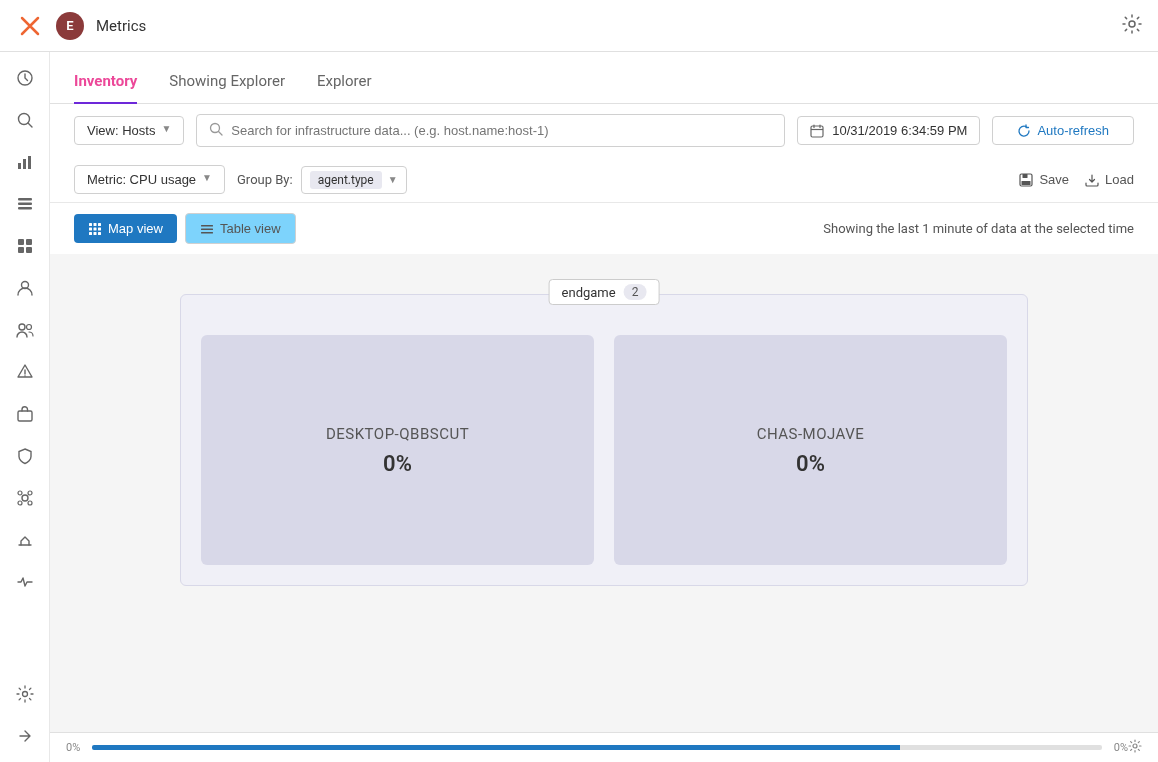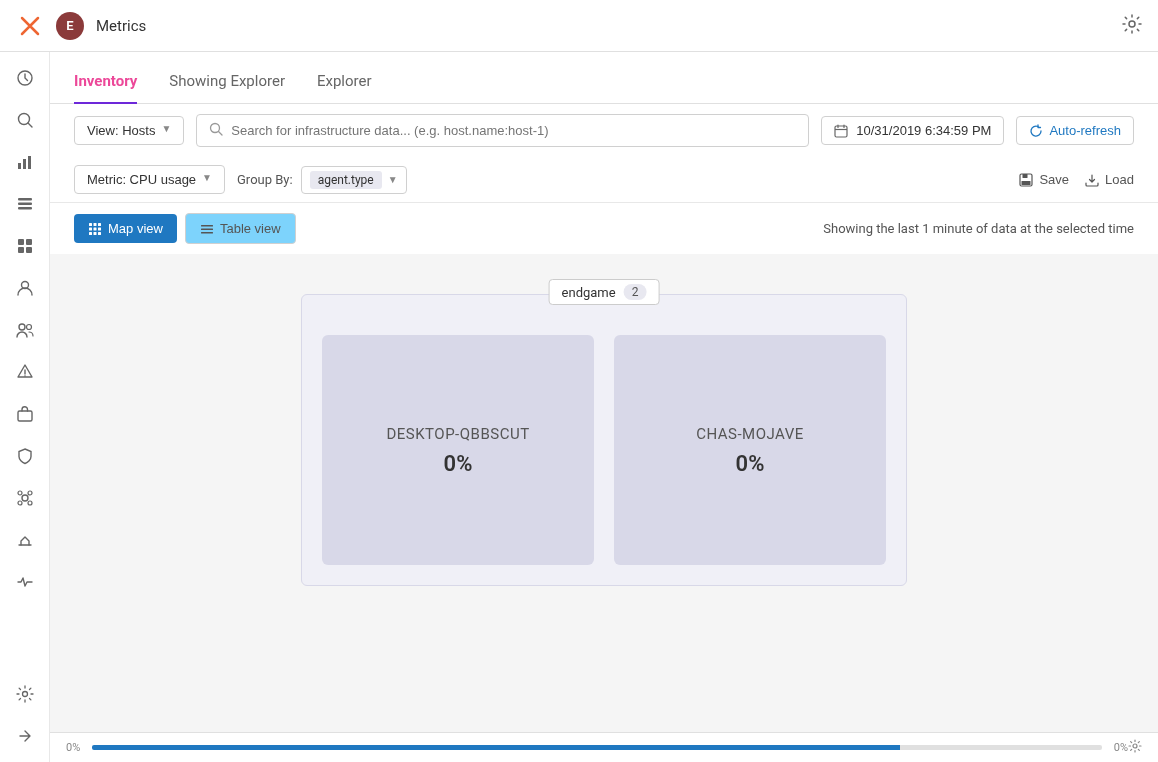--- a/index.html
+++ b/index.html
@@ -68,21 +68,21 @@
     }
 
     
     .datetime-btn {
       display: flex; align-items: center; gap: 8px; padding: 6px 12px; border: 1px solid #d0d0d0;
       border-radius: 4px; background: #fff; cursor: pointer; font-size: 13px; color: #333; white-space: nowrap;
     }
 
     
     .auto-refresh-btn {
-      display: flex; align-items: center; gap: 6px; padding: 6px 12px;
+      display: flex; align-items: center; gap: 6px; padding: 6px 24px;
       background: #fff; border: 1px solid #d0d0d0; border-radius: 4px; cursor: pointer;
       font-size: 13px; color: #1f78c1;
     }
 
     
     .toolbar-row2 { display: flex; align-items: center; padding: 8px 24px; gap: 12px; flex-shrink: 0; border-bottom: 1px solid #e8e8e8; }
 
     
     .groupby-container { display: flex; align-items: center; gap: 8px; }
     .groupby-label { font-size: 13px; color: #555; }
@@ -114,21 +114,21 @@
     .showing-text { margin-left: auto; font-size: 13px; color: #555; }
 
     
     .map-area {
       flex: 1; overflow: auto; padding: 20px 24px; background: #f5f5f5; position: relative;
     }
 
     
     .group-container {
       position: relative; border: 1px solid #d8d8e8; border-radius: 6px; background: #f0f0f7;
-      padding: 40px 20px 20px; width: 606px; min-height: 280px; margin: 20px auto;
+      padding: 40px 20px 20px; width: 848px; min-height: 280px; margin: 20px auto;
     }
     .group-label {
       position: absolute; top: -16px; left: 50%; transform: translateX(-50%);
       background: #fff; border: 1px solid #ccc; border-radius: 4px; padding: 4px 12px;
       font-size: 13px; color: #333; display: flex; align-items: center; gap: 8px; white-space: nowrap;
     }
     .group-count {
       background: #e8e8f0; border-radius: 10px; padding: 1px 8px; font-size: 12px; color: #555;
     }
 

